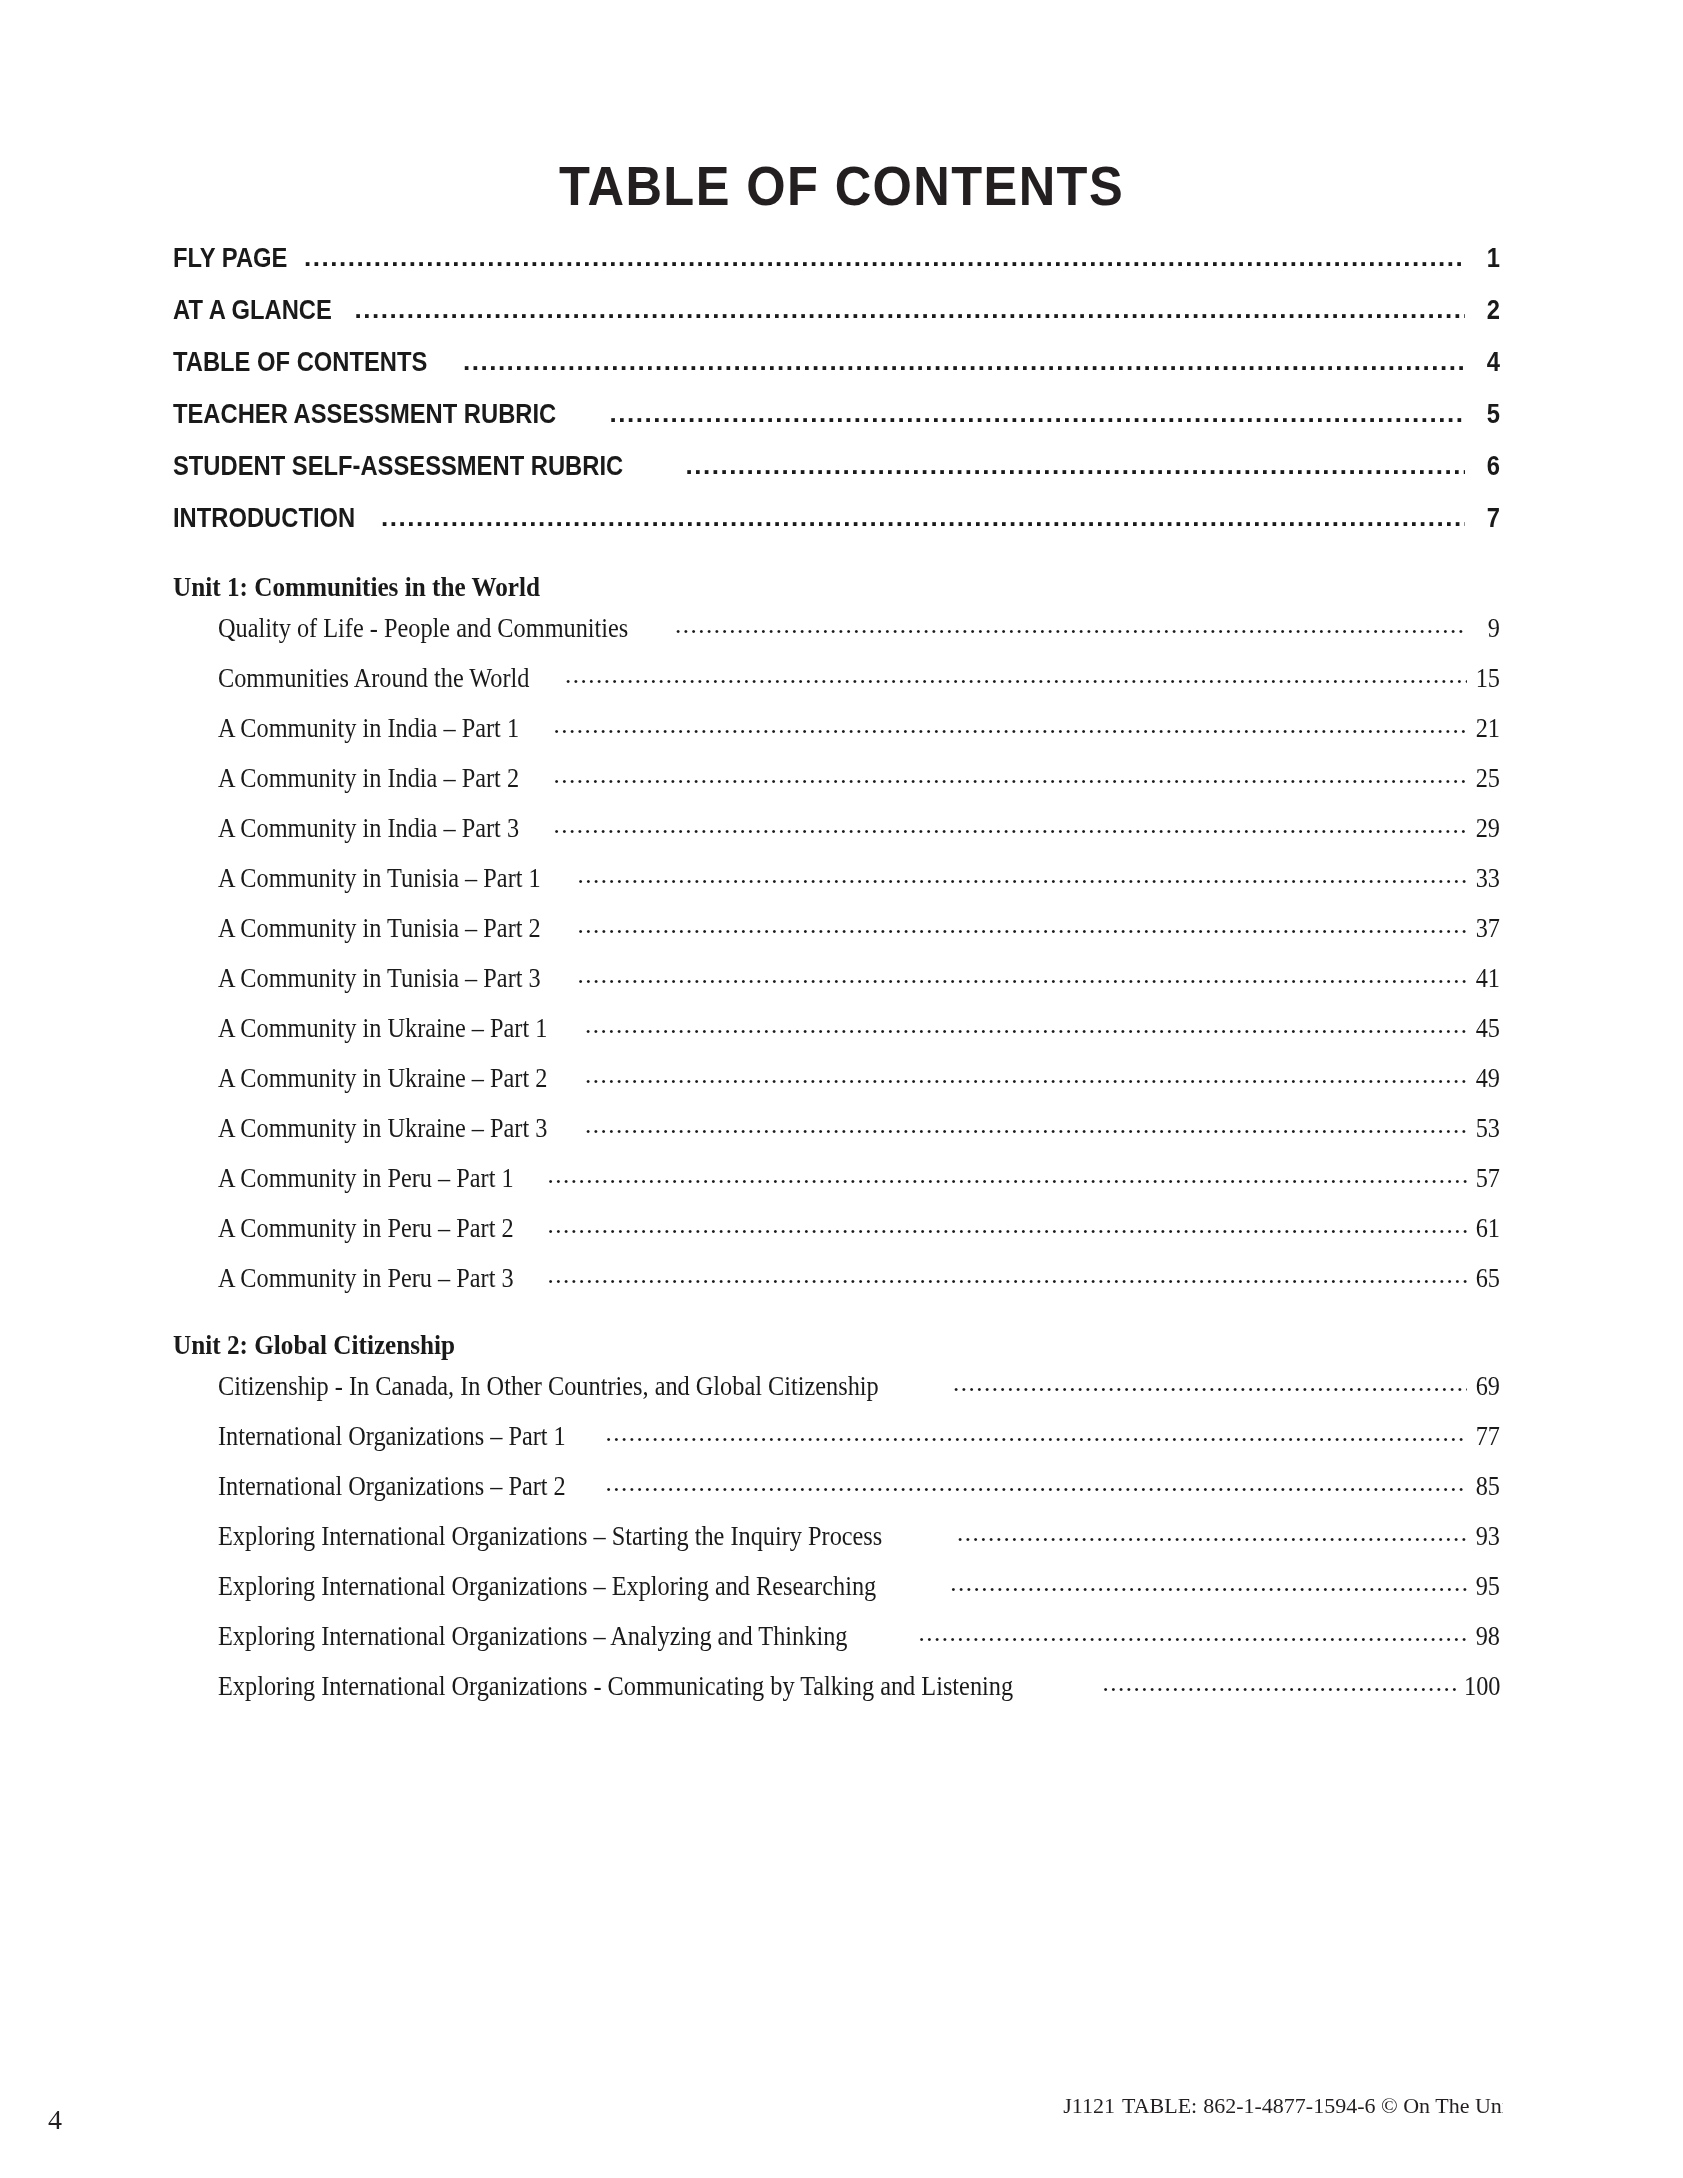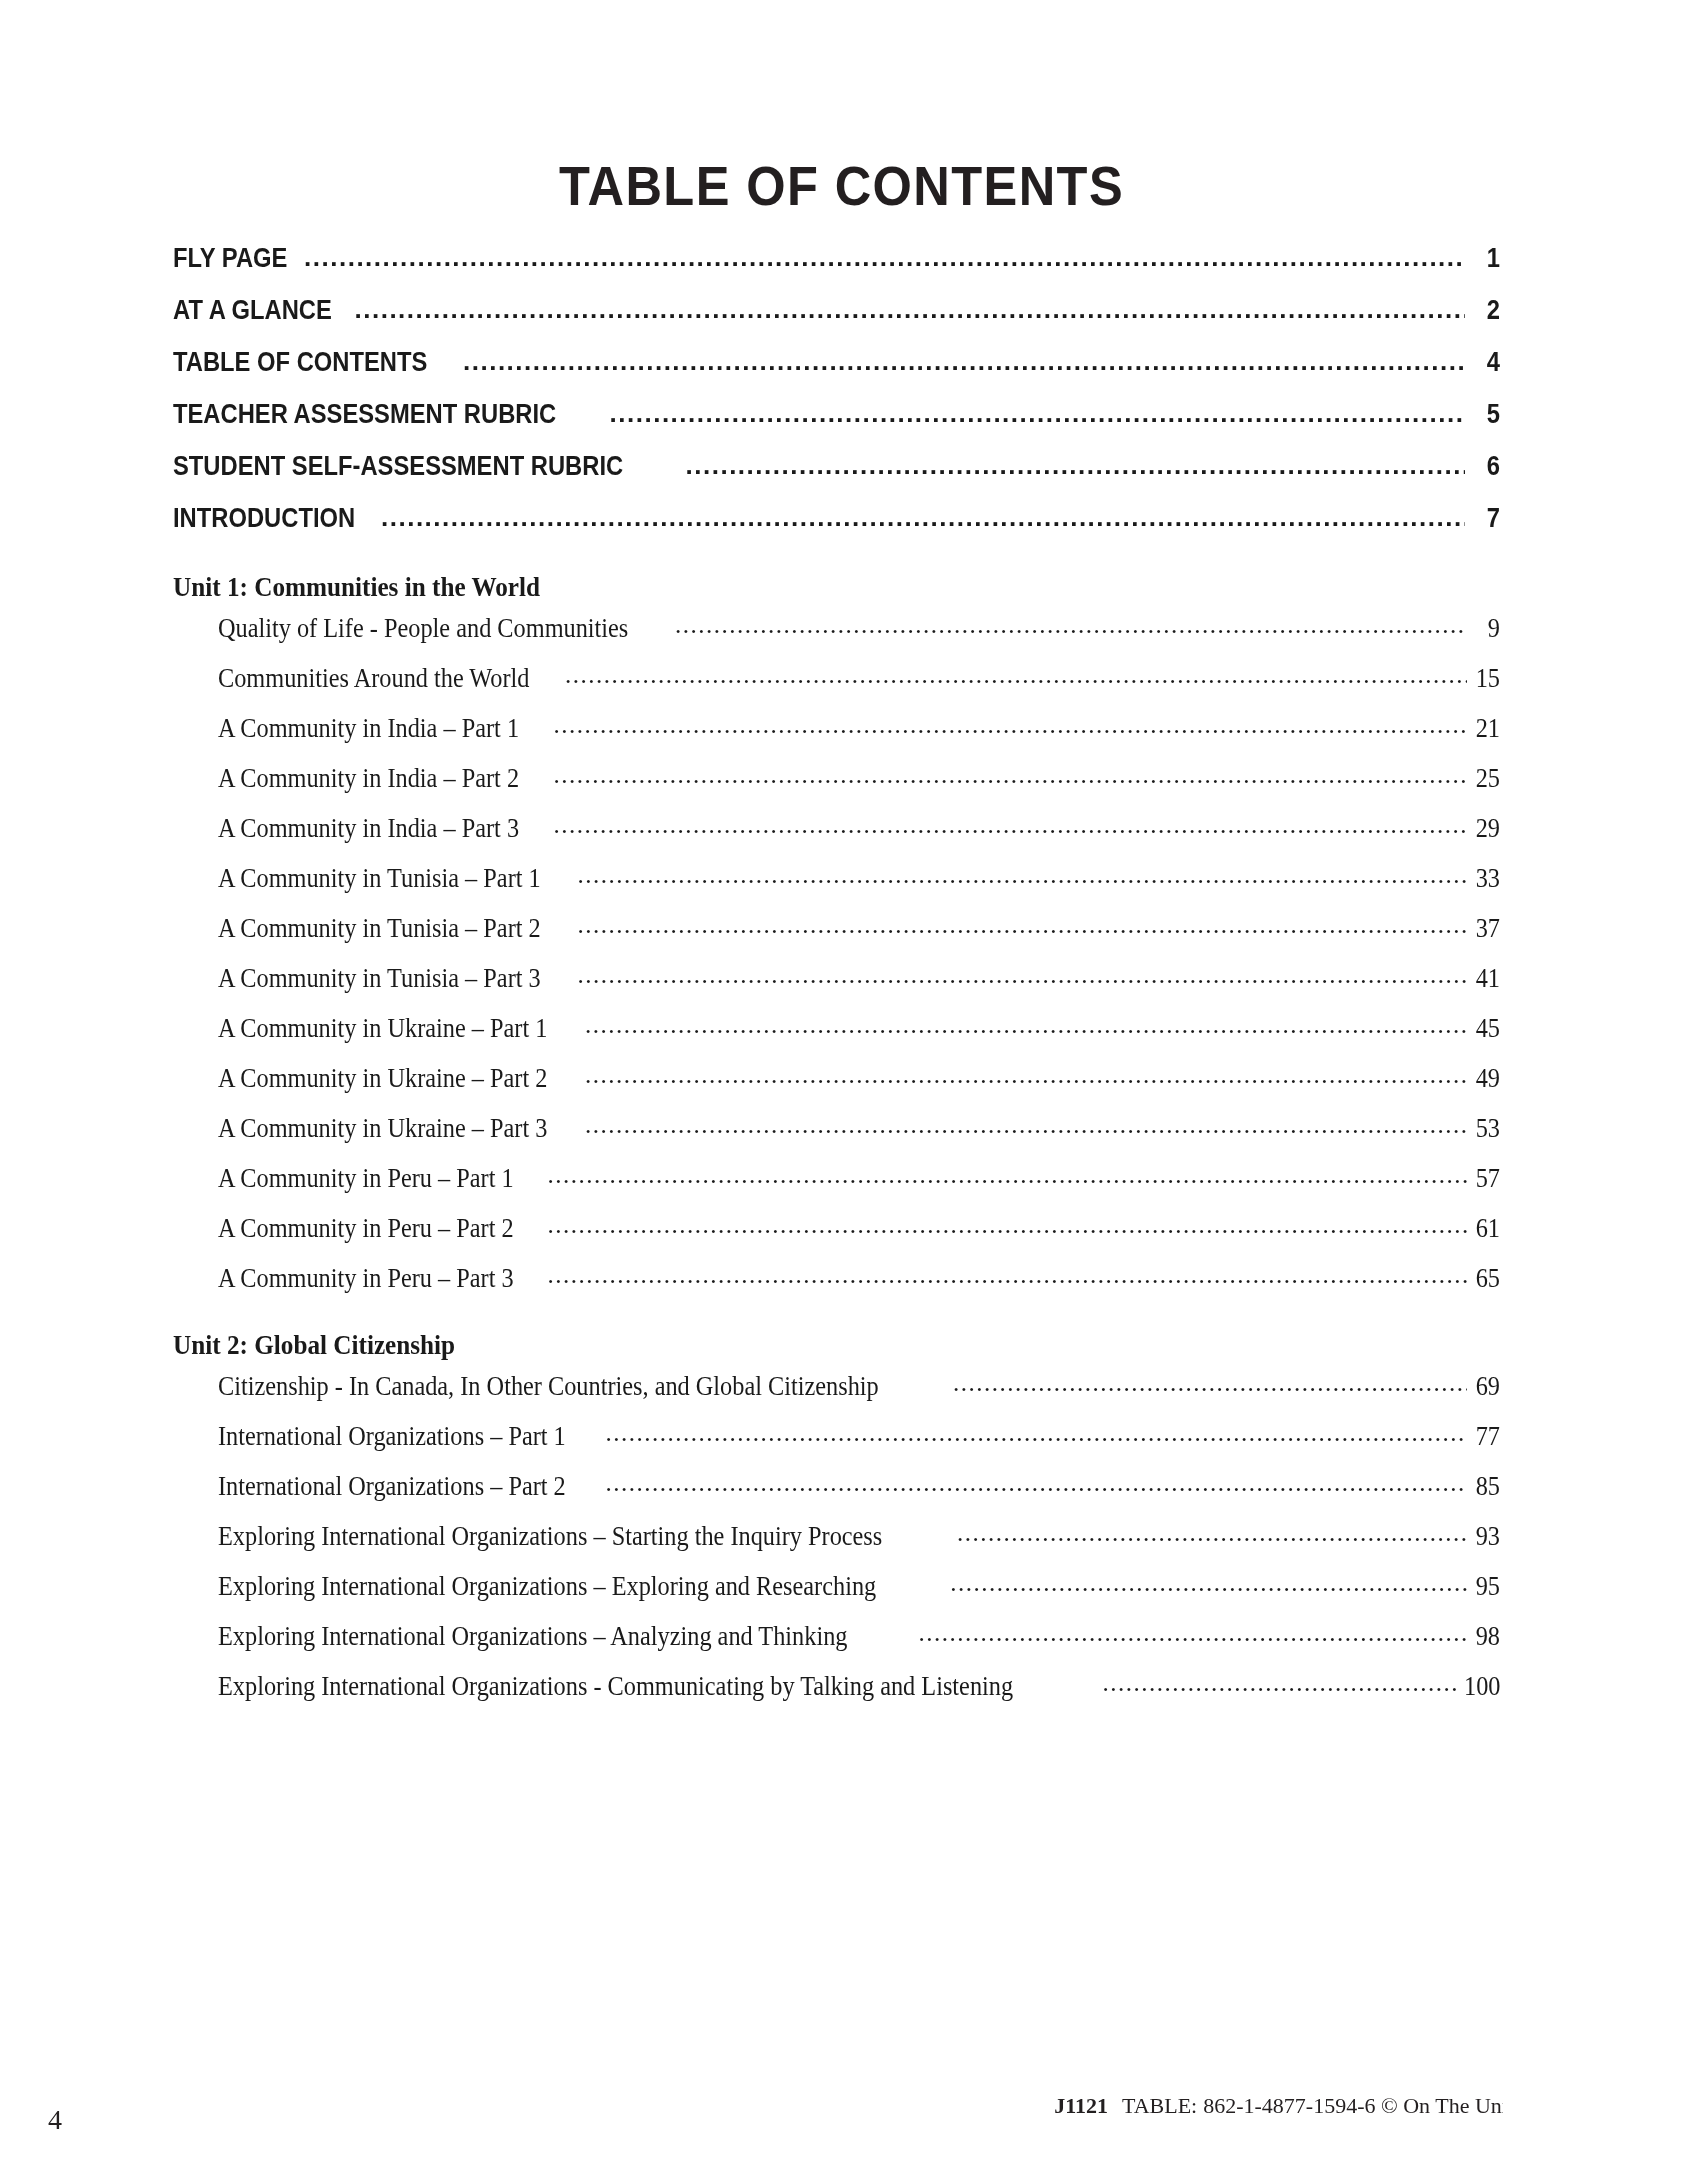--- a/index.html
+++ b/index.html
@@ -143,21 +143,21 @@
   }
   .imprint {
     position: absolute;
     right: 117px;
     bottom: 59px;
     font-family: "Liberation Serif", serif;
     font-size: 22px;
     color: #231f20;
     white-space: nowrap;
   }
-  .imprint .code { margin-right: 14px; font-weight: bold; }
+  .imprint .code { margin-right: 7px; }
   .imprint .isbn-label { margin-right: 6px; }
   .publisher-logo {
     position: absolute;
     right: 71px;
     bottom: 53px;
     width: 34px;
     height: 36px;
   }
 </style>
 </head>

